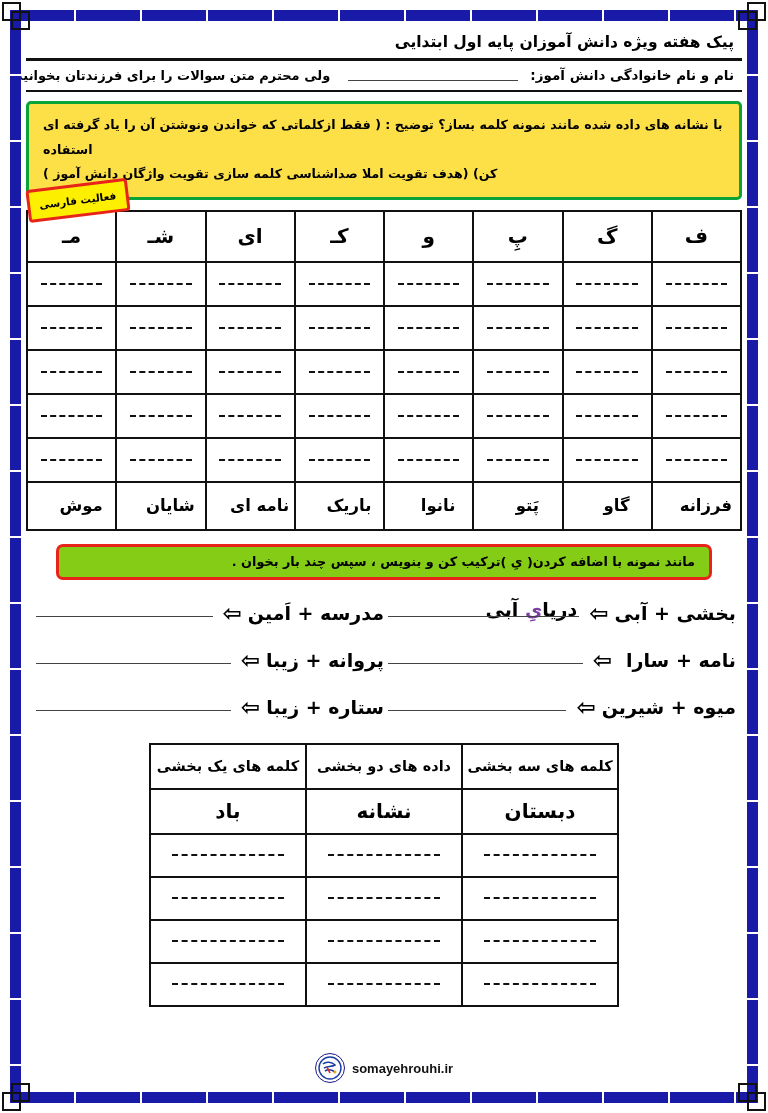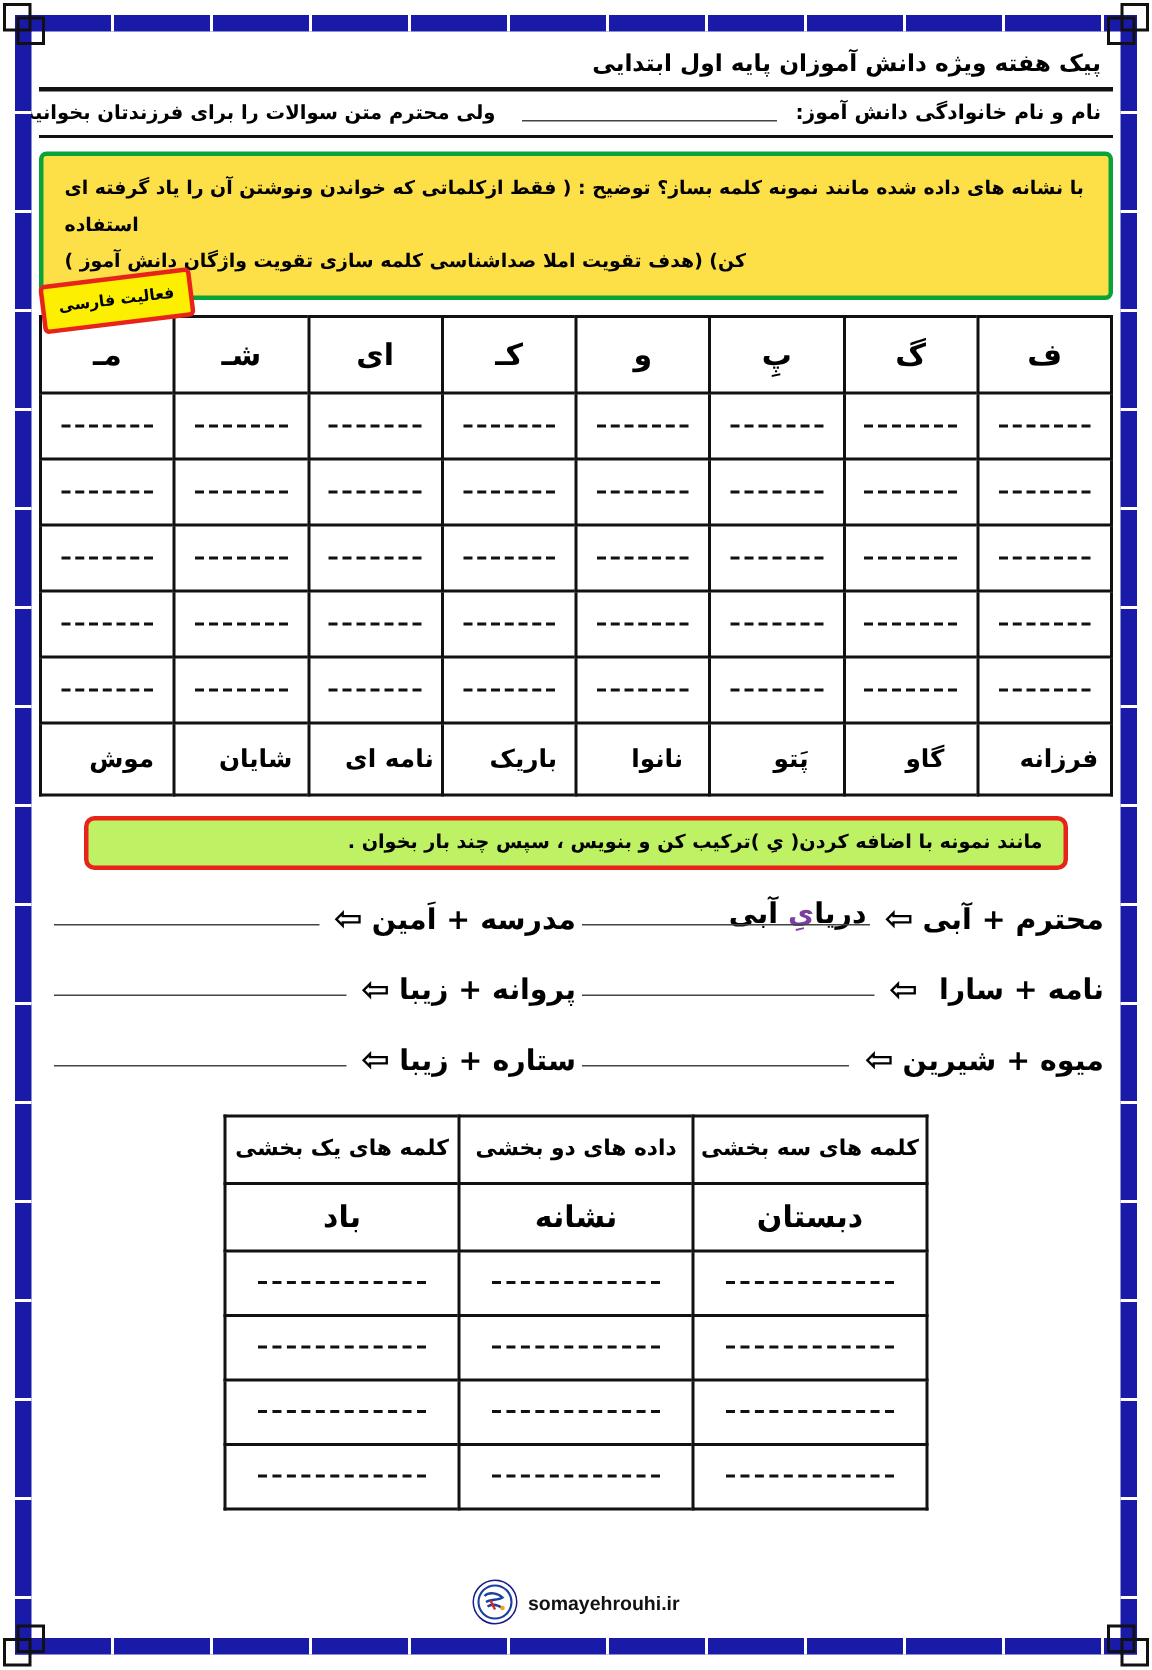--- a/index.html
+++ b/index.html
@@ -119,21 +119,21 @@
 
   
   .bar{
     margin:13px 30px 0 30px;
     border:3px solid #e8231a;
     border-radius:7px;
     padding:7px 14px 8px 14px;
     text-align:right;
     font-size:12.8px;font-weight:bold;color:#000;
   }
-  .bar.blue{background:#bef264;}
+  .bar.blue{background:#84cc16;}
   .bar.green{background:#d9e3bd;margin-top:15px;}
 
   
   .combo{
     display:flex;direction:rtl;
     margin-top:10px;
     padding:0 6px;
   }
   .combo-col{flex:1;}
   .combo-row{
@@ -397,21 +397,21 @@
       </tr>
     </tbody>
   </table>
 
   <div class="bar blue">مانند نمونه با اضافه کردن( یِ )ترکیب کن و بنویس ، سپس چند بار بخوان .</div>
 
   <div class="combo">
 
     <div class="combo-col">
       <div class="combo-row">
-        <span class="combo-terms">محترم + آبی</span>
+        <span class="combo-terms">بخشی + آبی</span>
         <span class="arrow">⇦</span>
         <span class="answer-line">
           <span class="answer-text"><span>دریا</span><span class="hl">یِ</span><span> آبی</span></span>
         </span>
       </div>
       <div class="combo-row">
         <span class="combo-terms">نامه + سارا</span>
         <span class="arrow">⇦</span>
         <span class="answer-line"></span>
       </div>

